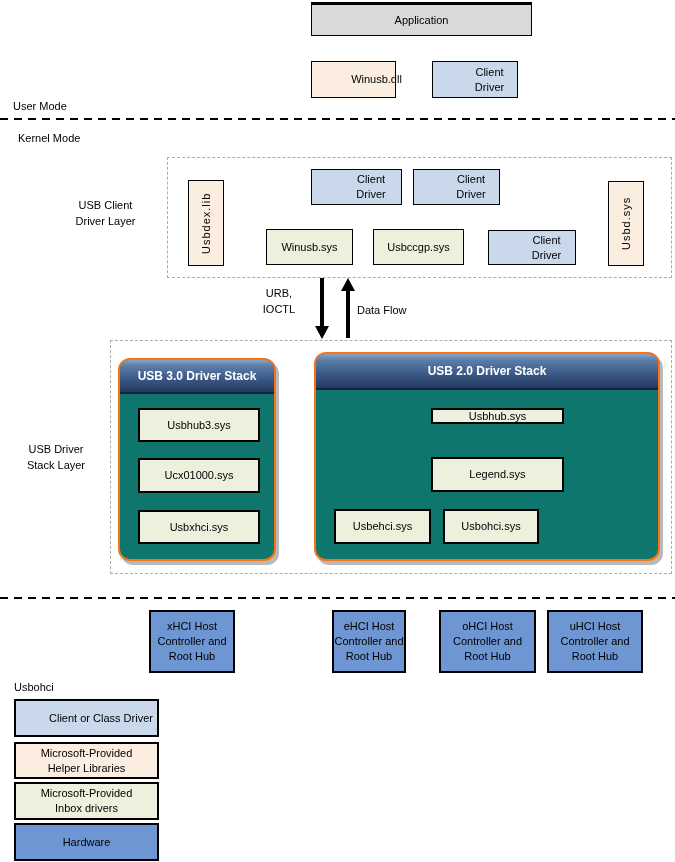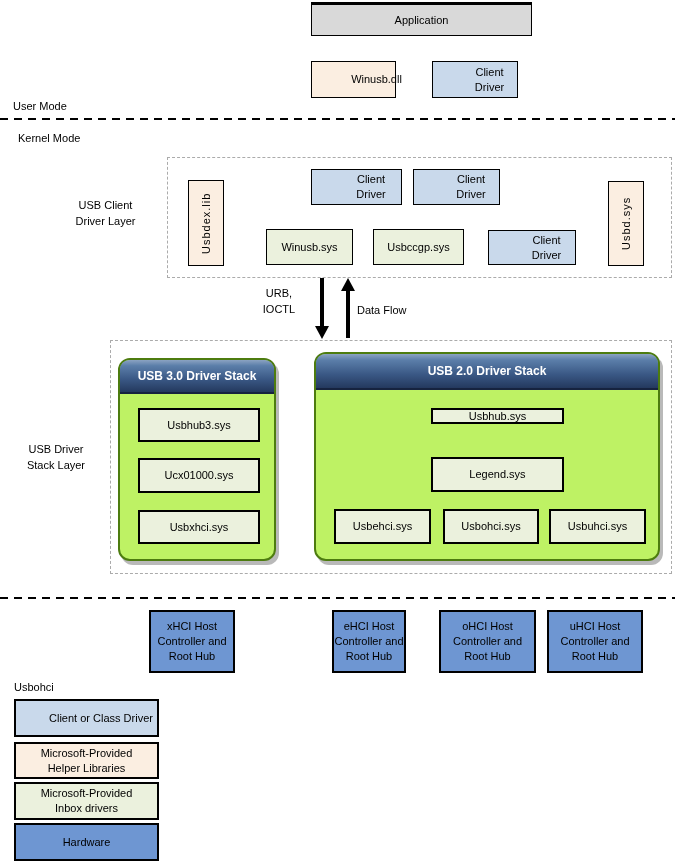--- a/index.html
+++ b/index.html
@@ -27,22 +27,22 @@
   .label { position:absolute; white-space:pre-line; line-height:16px; }
   .dash-line {
     position:absolute; left:0; width:675px; height:2px;
     background:repeating-linear-gradient(90deg,#000 0 8px,transparent 8px 14px);
   }
   .dashed-container {
     position:absolute; box-sizing:border-box;
     border:1px dashed #ababab; background:transparent;
   }
   .card {
-    position:absolute; box-sizing:border-box; background:#bef264;
-    border:2px solid #4d7c0f; border-radius:12px;
+    position:absolute; box-sizing:border-box; background:#0f766e;
+    border:2px solid #f97316; border-radius:12px;
     box-shadow:3px 4px 0 #b9b9b9;
   }
   .card-header {
     position:absolute; left:0; top:0; right:0;
     border-bottom:2px solid #16233F; border-radius:9px 9px 0 0;
     background:linear-gradient(180deg,#8BA3C2 0%, #5B7EA9 18%, #3A5885 60%, #24395E 100%);
     color:#fff; font-weight:bold; font-size:12px;
     display:flex; align-items:center; justify-content:center;
   }
   .arrow-shaft { position:absolute; background:#000; }
@@ -106,21 +106,20 @@
     <div class="cbox lgreen b2" style="left:18px; top:98px; width:122px; height:35px;">Ucx01000.sys</div>
     <div class="cbox lgreen b2" style="left:18px; top:150px; width:122px; height:34px;">Usbxhci.sys</div>
   </div>
 
   <div class="card" style="left:314px; top:352px; width:346px; height:209px;">
     <div class="card-header" style="height:34px;">USB 2.0 Driver Stack</div>
     <div class="cbox lgreen b2" style="left:115px; top:54px; width:133px; height:16px;">Usbhub.sys</div>
     <div class="cbox lgreen b2" style="left:115px; top:103px; width:133px; height:35px;">Legend.sys</div>
     <div class="cbox lgreen b2" style="left:18px; top:155px; width:97px; height:35px;">Usbehci.sys</div>
     <div class="cbox lgreen b2" style="left:127px; top:155px; width:96px; height:35px;">Usbohci.sys</div>
-    <div class="cbox lgreen b2" style="left:233px; top:155px; width:97px; height:35px;">Usbuhci.sys</div>
   </div>
 
   <div class="dash-line" style="top:597px;"></div>
 
   <div class="cbox mblue b2" style="left:149px; top:610px; width:86px; height:63px;">xHCI Host
 Controller and
 Root Hub</div>
   <div class="cbox mblue b2" style="left:332px; top:610px; width:74px; height:63px;">eHCI Host
 Controller and
 Root Hub</div>

